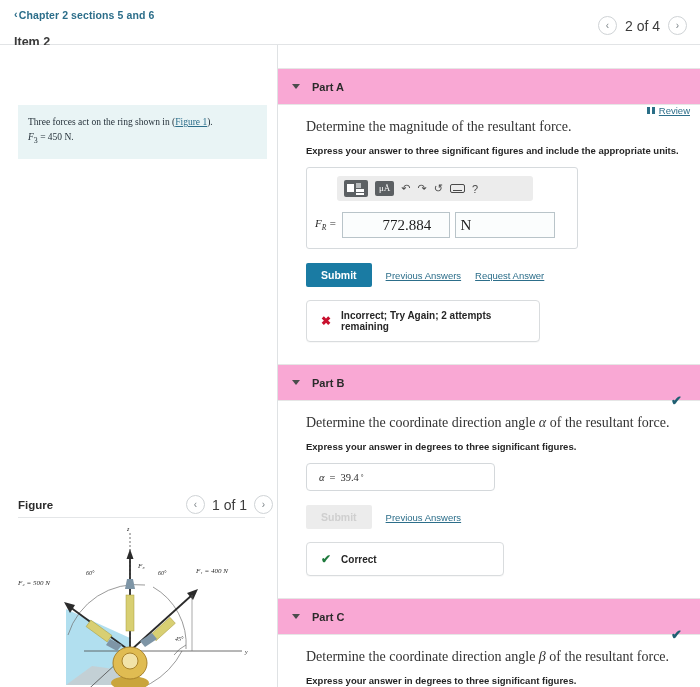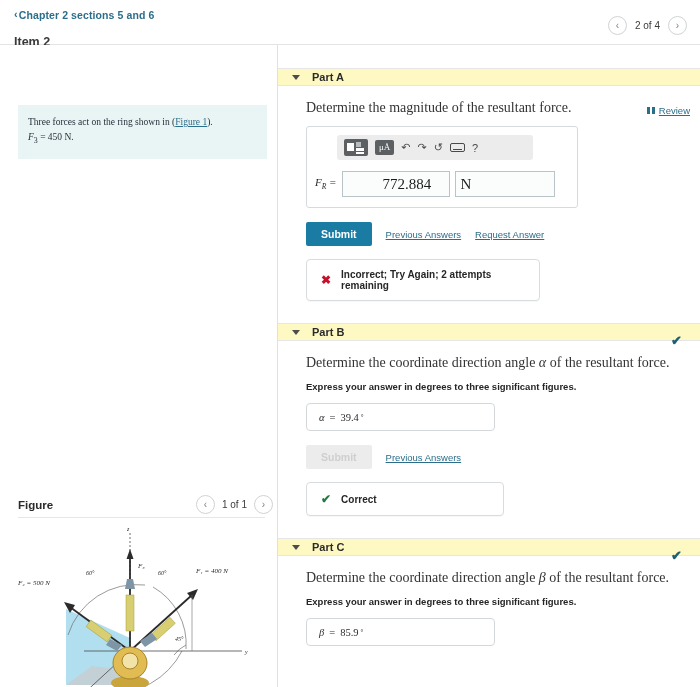--- a/index.html
+++ b/index.html
@@ -36,21 +36,21 @@
     position: absolute; right: 13px; top: 16px;
     display: flex; align-items: center; gap: 8px;
   }
   .circ-btn {
     width: 19px; height: 19px; border-radius: 50%;
     border: 1px solid #cfd3d6; background: #fff;
     color: #7b8387; font-size: 10px;
     display: flex; align-items: center; justify-content: center;
     cursor: pointer;
   }
-  .pager-label { font-size: 10px; color: #3c3c3c; text-align: center; }
+  .pager-label { font-size: 14px; color: #3c3c3c; text-align: center; }
 
   
   .columns { display: flex; height: 642px; }
   .left {
     width: 278px; border-right: 1px solid #dfe2e4;
     padding: 0; position: relative; background: #fff;
   }
   .right { flex: 1; position: relative; background: #fff; }
 
   
@@ -84,24 +84,24 @@
     font-size: 9.5px; color: #2c6e8a; cursor: pointer;
   }
   .review .label { text-decoration: underline; }
   .review-icon { display: flex; gap: 1.5px; align-items: flex-end; }
   .review-icon i { display: block; width: 3px; background: #2a6e87; }
   .review-icon i:nth-child(1) { height: 7px; }
   .review-icon i:nth-child(2) { height: 7px; }
 
   
   .part-head {
-    background: #fef9c3;
+    background: #f9a8d4;
     border-top: 1px solid #e6e6e6;
     border-bottom: 1px solid #e6e6e6;
-    height: 18px; display: flex; align-items: center;
+    height: 37px; display: flex; align-items: center;
     padding-left: 14px; position: relative;
   }
   .caret {
     width: 0; height: 0; margin-right: 12px;
     border-left: 4.5px solid transparent;
     border-right: 4.5px solid transparent;
     border-top: 5.5px solid #4c4c4c;
     cursor: pointer;
   }
   .part-label { font-size: 11px; font-weight: bold; color: #2b2b2b; }
@@ -301,20 +301,21 @@
         <span class="label">Review</span>
       </div>
 
       <div style="margin-top:23px">
         <div class="part-head">
           <span class="caret"></span>
           <span class="part-label">Part A</span>
         </div>
         <div class="part-body">
           <div class="prompt">Determine the magnitude of the resultant force.</div>
+          <div class="instruct">Express your answer to three significant figures and include the appropriate units.</div>
 
           <div class="answer-box">
             <div class="mathbar">
               <span class="tmpl-btn">
                 <i class="sq s1"></i>
                   <i class="sq s2"></i>
                   <i class="sq s3"></i>
                   <i class="sq s4"></i>
               </span>
               <span class="unit-btn">μÅ</span>

